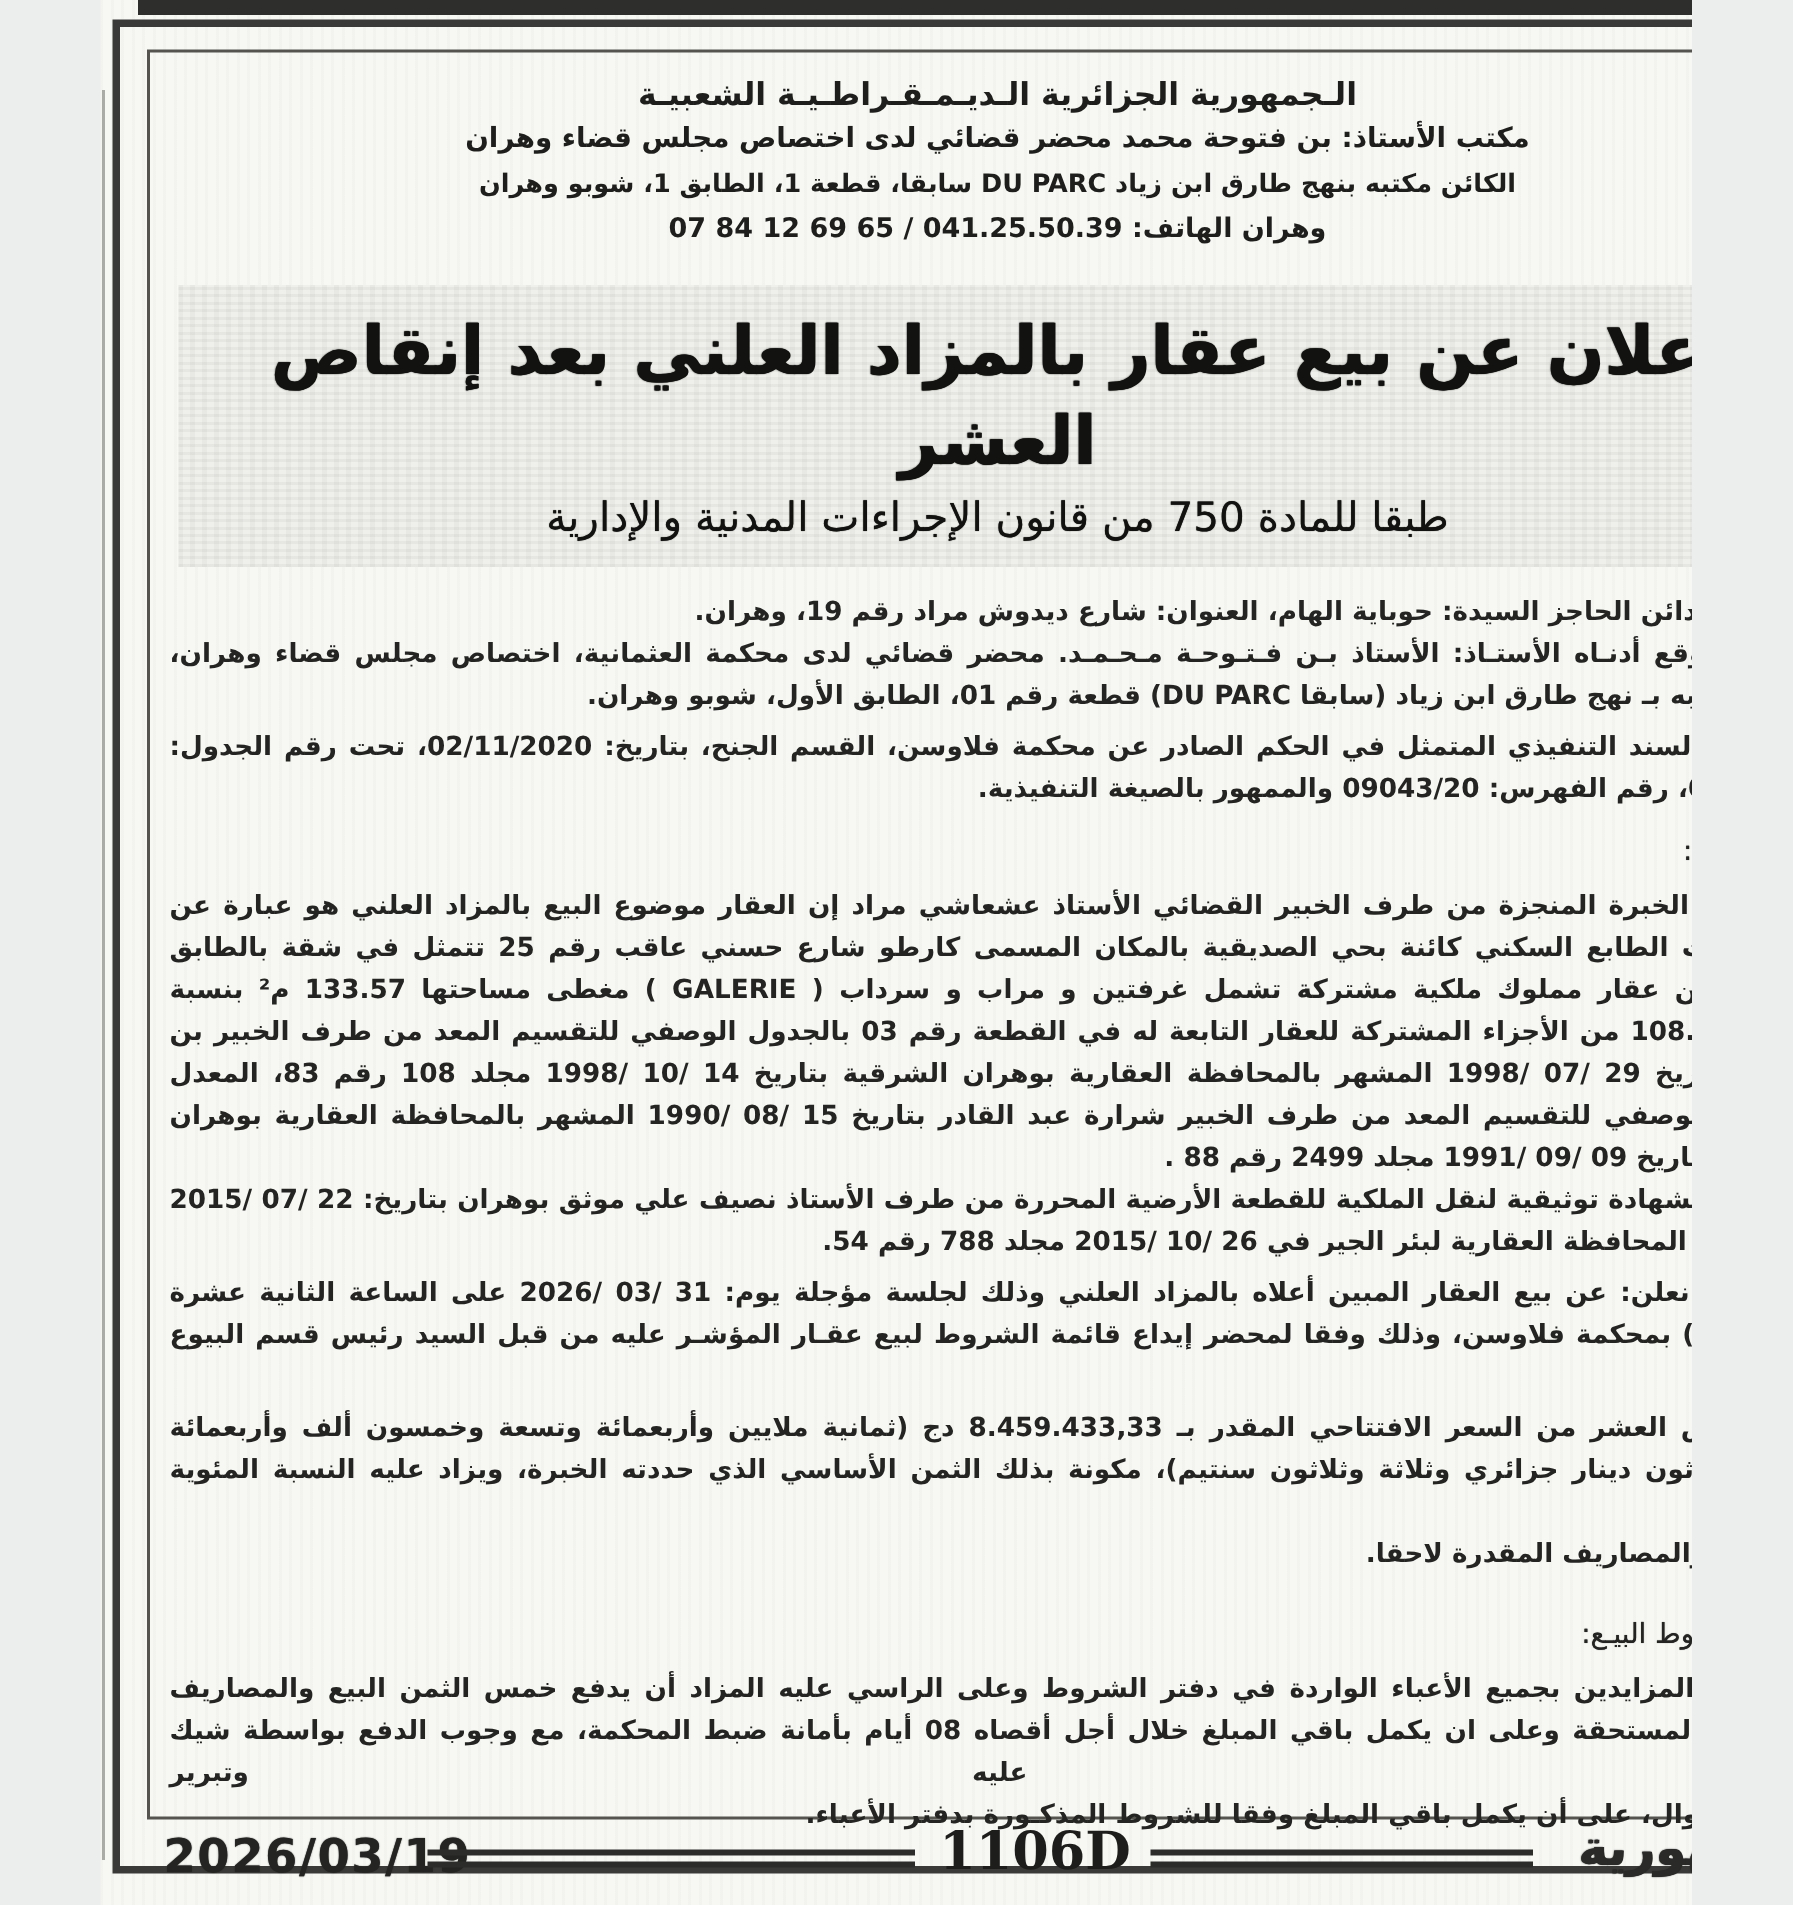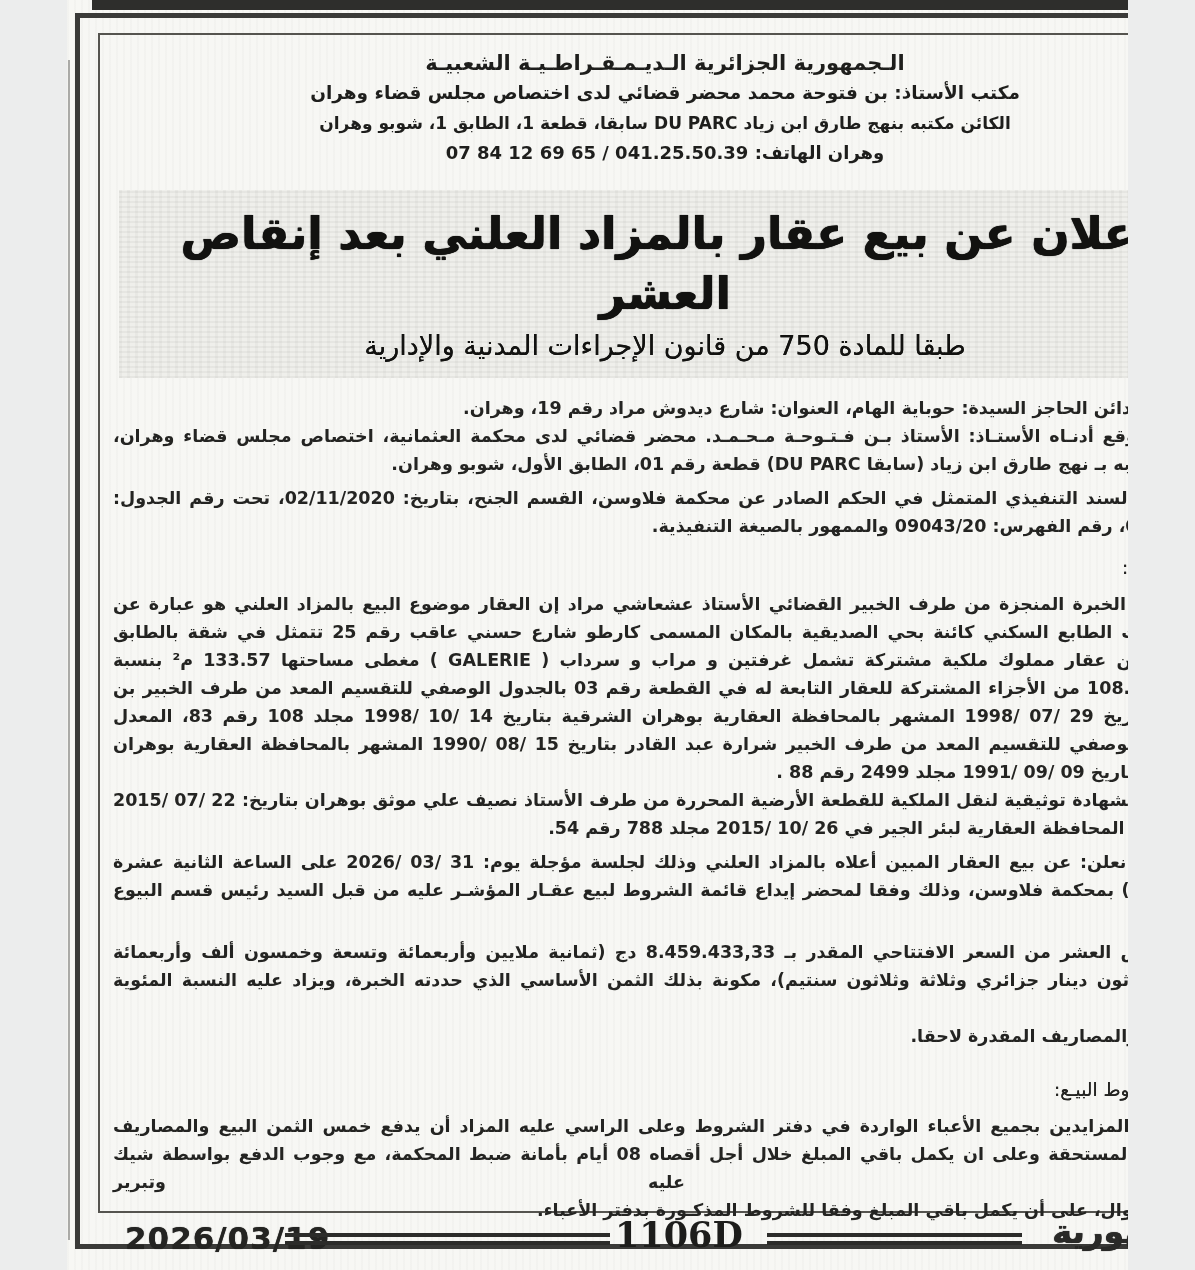--- a/index.html
+++ b/index.html
@@ -43,26 +43,26 @@
   p.jright{text-align:right;}
   p.stretch{text-align:justify;text-align-last:justify;}
   p.just{text-align:justify;}
   p.centered{}
   p.indent{text-indent:34px;}
   .sec-head{font-size:18.5px;font-weight:normal;text-align:right;margin:14px 4px 8px 0;
     text-shadow:0 0 .5px currentColor;}
   .gap-s{height:6px;}
   .gap-m{height:12px;}
 
-  .footer-date{position:absolute;left:58px;top:1220px;font-size:31px;font-weight:bold;
+  .footer-date{position:absolute;left:42px;top:1220px;font-size:31px;font-weight:bold;
     letter-spacing:1px;color:#242422;text-shadow:0 0 .8px #242422;}
   .footer-rule{position:absolute;top:1233px;height:4px;border-top:4px solid #2c2c2a;border-bottom:4px solid #2c2c2a;}
   .rule-left{left:218px;width:325px;}
   .rule-right{left:700px;width:255px;}
-  .footer-ref{position:absolute;left:548px;top:1214px;width:150px;text-align:left;
+  .footer-ref{position:absolute;left:548px;top:1214px;width:150px;text-align:center;
     font-family:"DejaVu Serif",serif;font-size:35px;font-weight:bold;color:#1d1d1b;}
   .newspaper-logo{position:absolute;left:962px;top:1212px;width:210px;text-align:center;
     direction:rtl;font-size:33px;font-weight:bold;color:#2a2a28;
     text-shadow:0 0 1px #2a2a28,.8px 0 0 #2a2a28;transform:skewX(-3deg);}
 </style>
 </head>
 <body>
 
 <div class="page">
 

